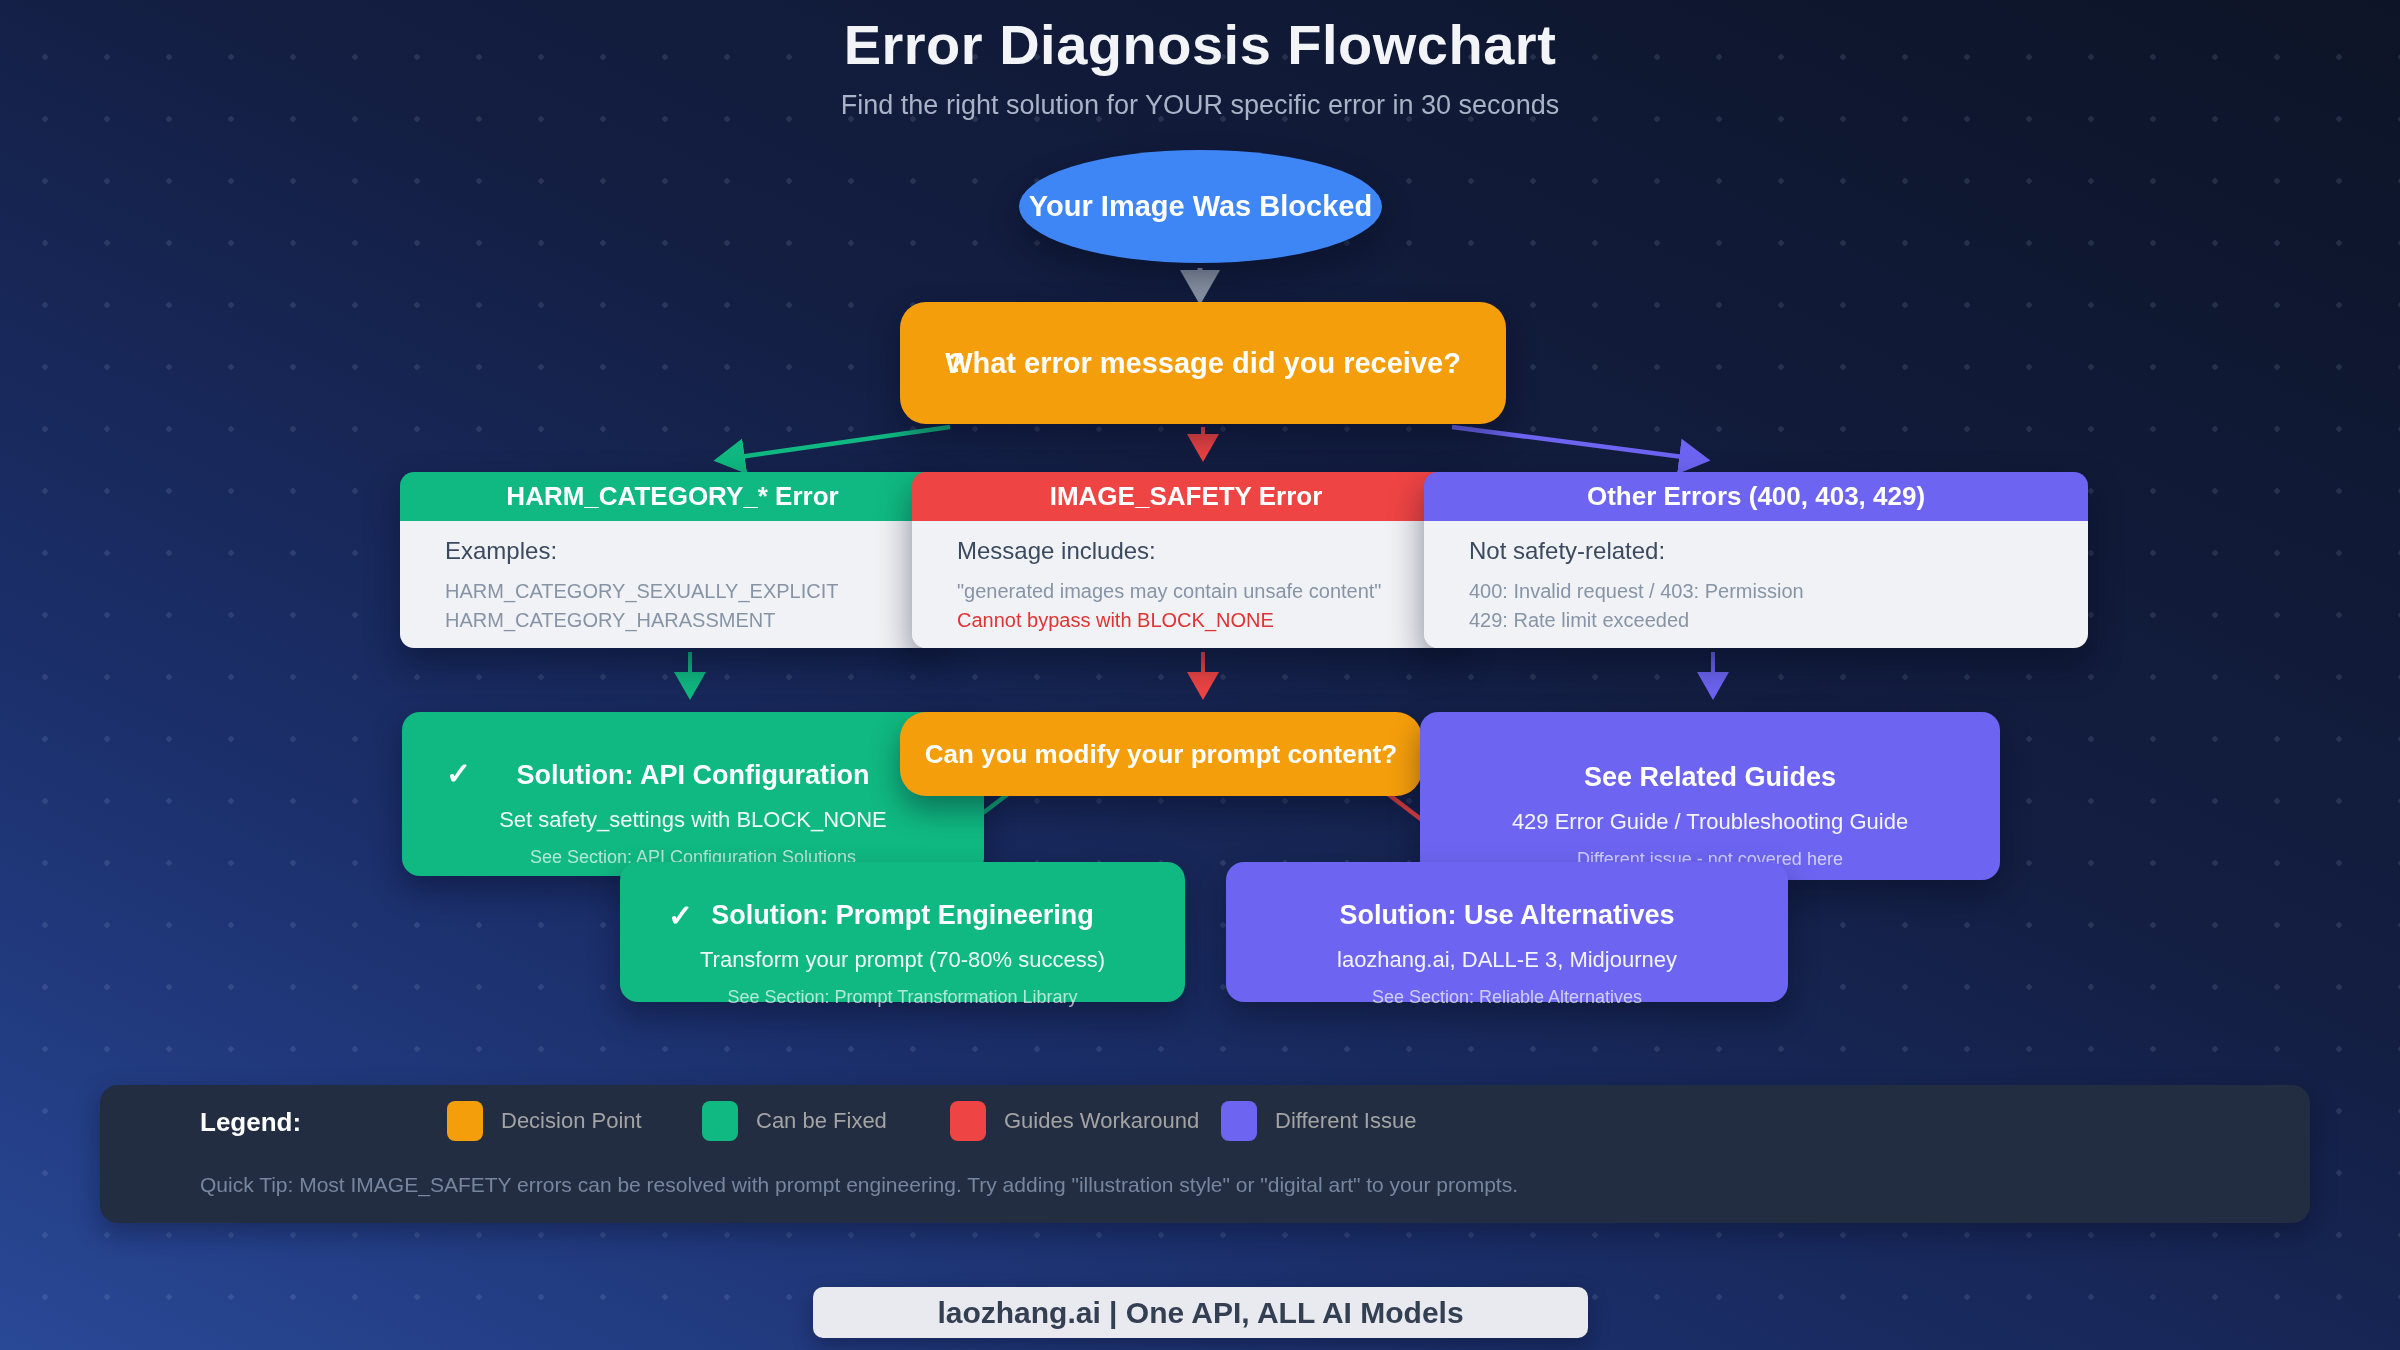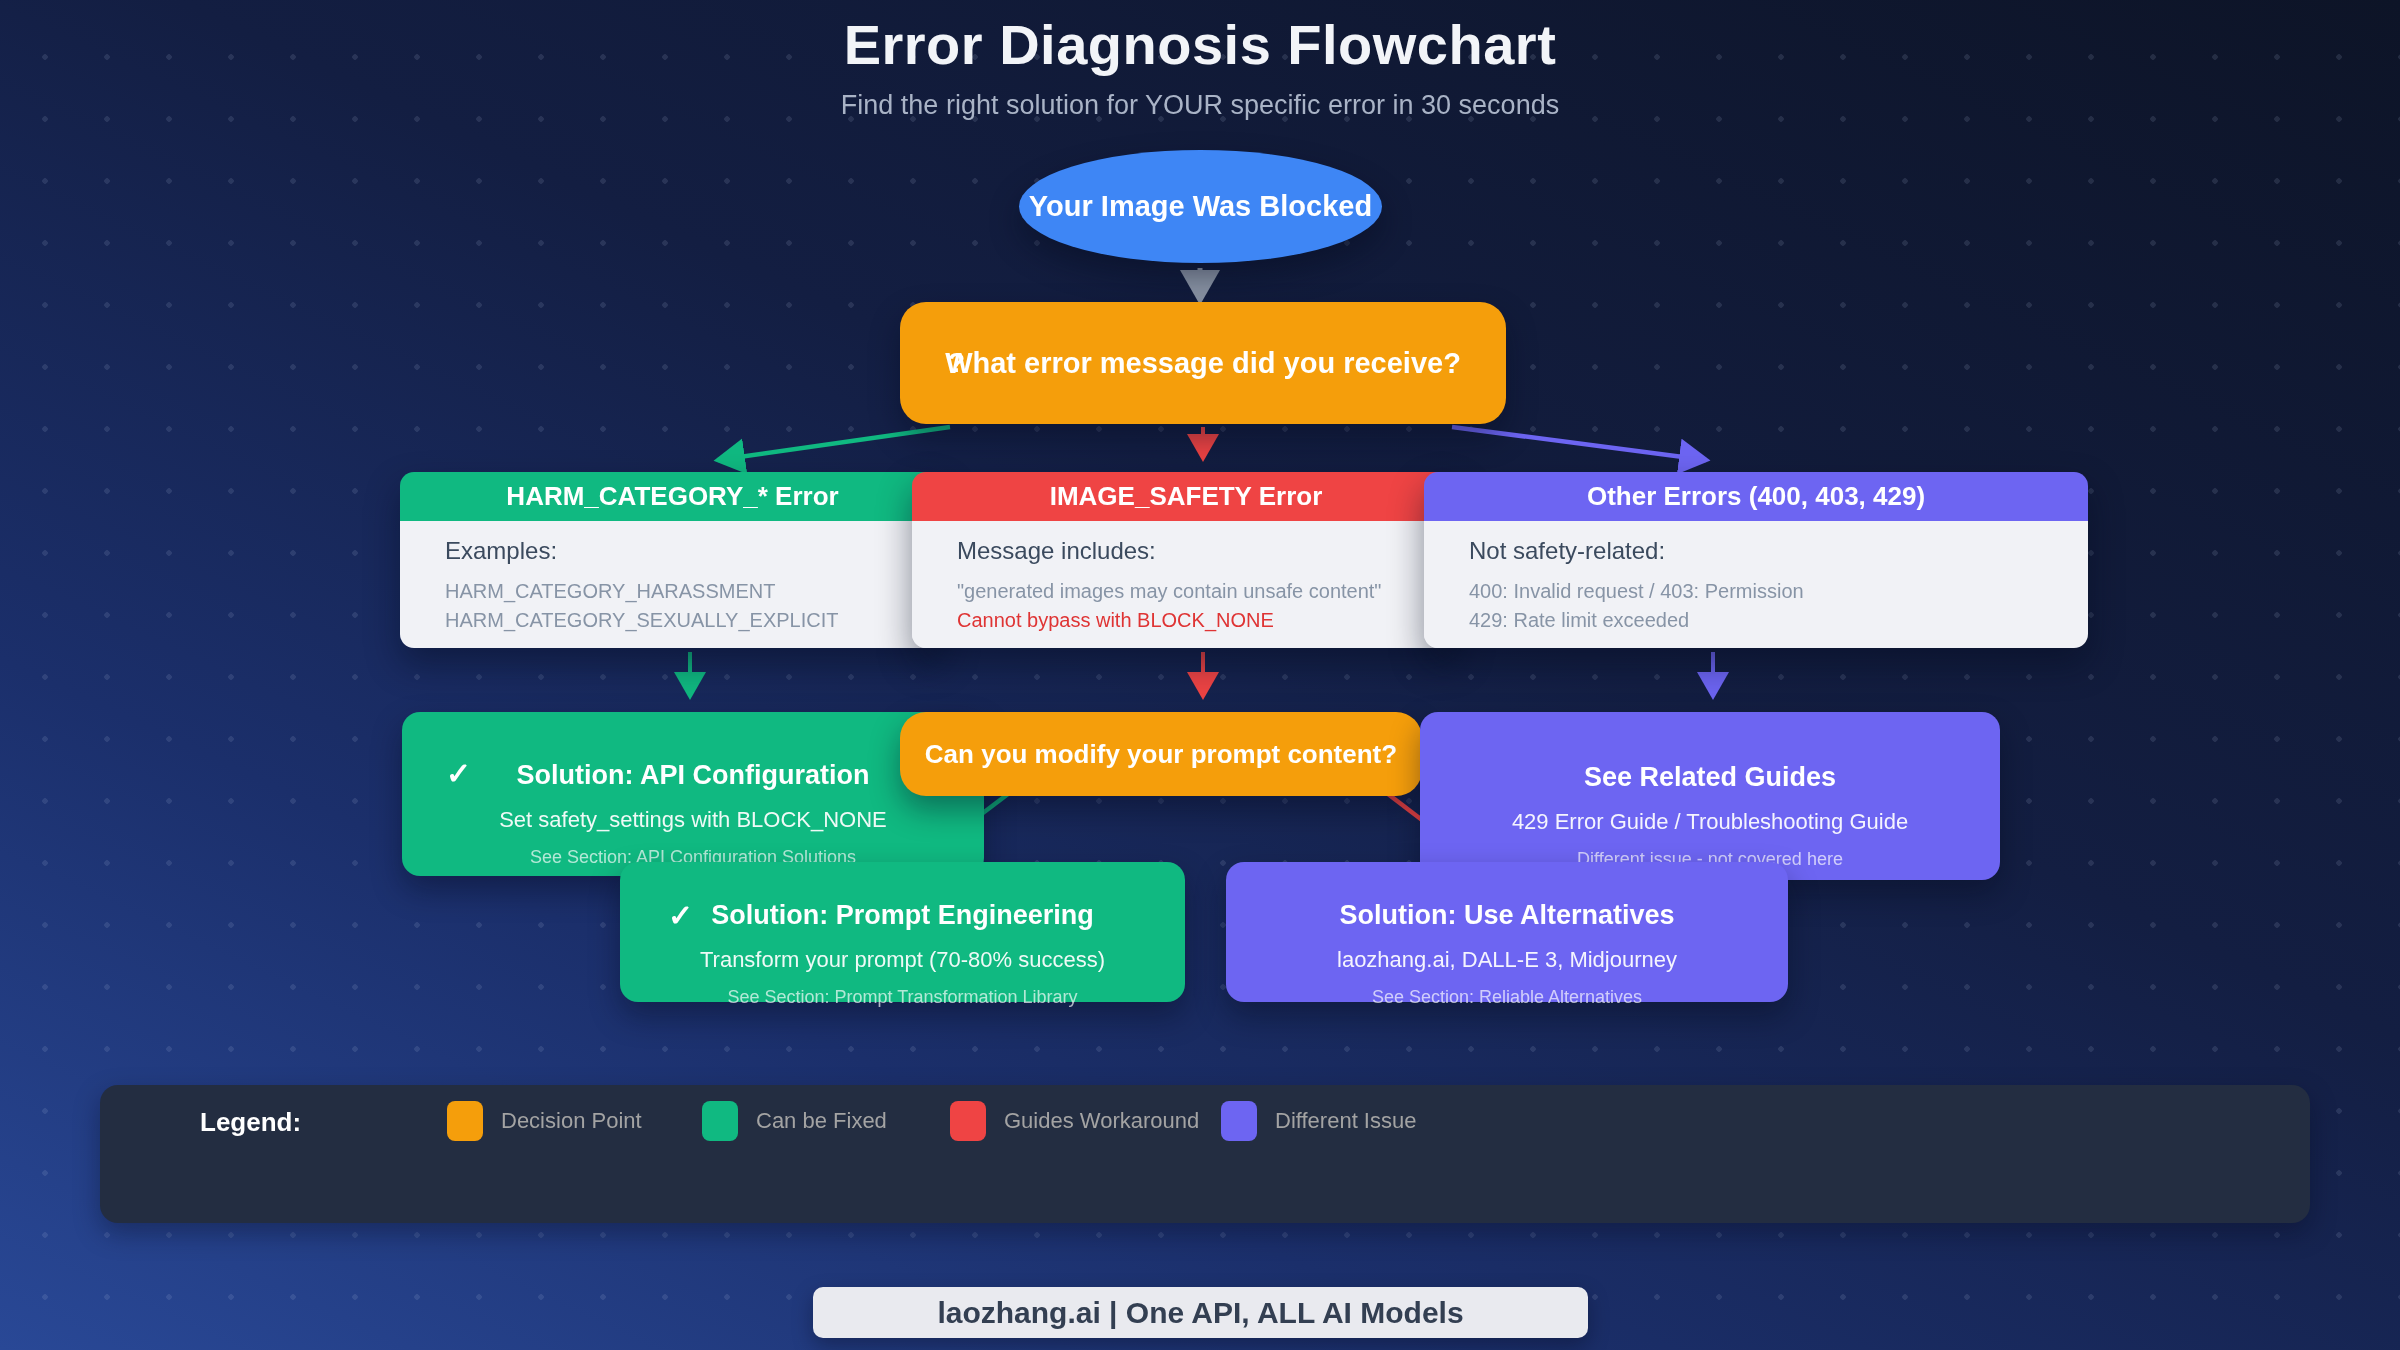--- a/index.html
+++ b/index.html
@@ -118,22 +118,22 @@
 
   <div class="abs decision decision-1">
     <span class="qmark">?</span>
     <span>What error message did you receive?</span>
   </div>
 
   <div class="abs card card-1">
     <div class="card-header hdr-green">HARM_CATEGORY_* Error</div>
     <div class="card-body">
       <div class="card-heading">Examples:</div>
+      <div class="card-line">HARM_CATEGORY_SEXUALLY_EXPLICIT</div>
       <div class="card-line">HARM_CATEGORY_HARASSMENT</div>
-      <div class="card-line">HARM_CATEGORY_SEXUALLY_EXPLICIT</div>
     </div>
   </div>
 
   <div class="abs card card-2">
     <div class="card-header hdr-red">IMAGE_SAFETY Error</div>
     <div class="card-body">
       <div class="card-heading">Message includes:</div>
       <div class="card-line">"generated images may contain unsafe content"</div>
       <div class="card-warning">Cannot bypass with BLOCK_NONE</div>
     </div>
@@ -189,19 +189,20 @@
       <span class="legend-text">Can be Fixed</span>
     </div>
     <div class="legend-item li-2">
       <span class="legend-swatch" style="background: rgb(239, 68, 68);"></span>
       <span class="legend-text">Guides Workaround</span>
     </div>
     <div class="legend-item li-3">
       <span class="legend-swatch" style="background: rgb(109, 101, 242);"></span>
       <span class="legend-text">Different Issue</span>
     </div>
+    <div class="legend-tip">Quick Tip: Most IMAGE_SAFETY errors can be resolved with prompt engineering. Try adding "illustration style" or "digital art" to your prompts.</div>
   </div>
 
   <div class="abs footer-pill">
     <span>laozhang.ai | One API, ALL AI Models</span>
   </div>
 
 </div>
 
 </body></html>

